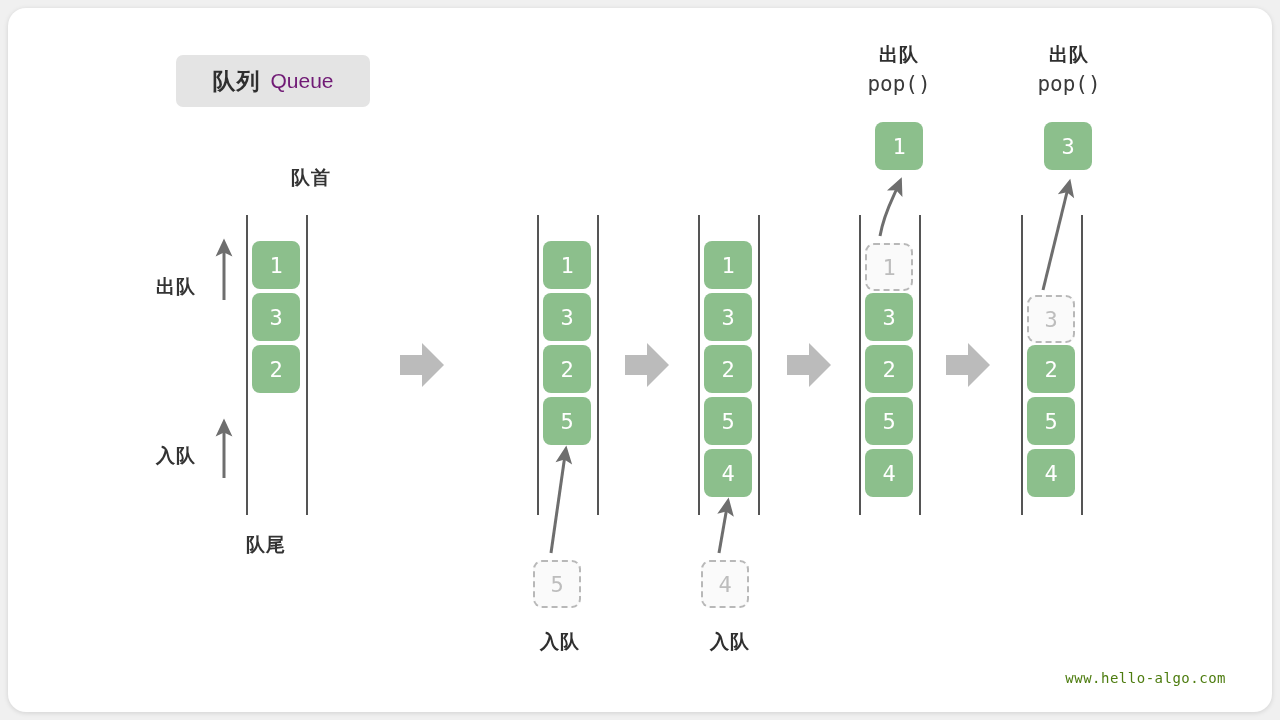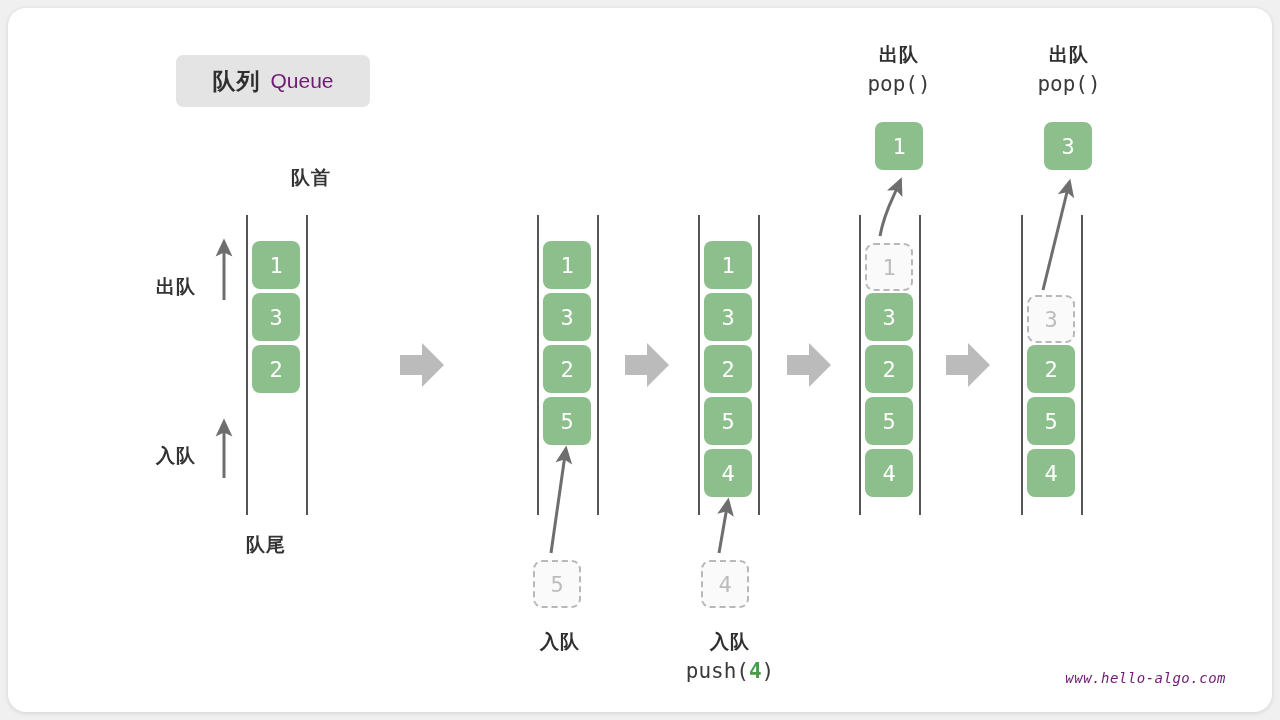--- a/index.html
+++ b/index.html
@@ -129,23 +129,22 @@
     pointer-events: none;
   }
 
   
   #watermark {
     position: absolute;
     right: 46px;
     bottom: 26px;
     font-family: "DejaVu Sans Mono", "Liberation Mono", monospace;
     font-size: 14px;
-    color: #701a75;
+    color: #4d7c0f;
     letter-spacing: 0.5px;
-    font-style: italic;
   }
 </style>
 </head>
 <body>
 
 <div id="stage">
   <div id="card">
 
     <div id="title-badge">
       <span class="cn">队列</span>
@@ -178,21 +177,20 @@
     <div class="rail" style="left:690px; top:207px; height:300px;"></div>
     <div class="rail" style="left:750px; top:207px; height:300px;"></div>
     <div class="cell" style="left:696px; top:233px;">1</div>
     <div class="cell" style="left:696px; top:285px;">3</div>
     <div class="cell" style="left:696px; top:337px;">2</div>
     <div class="cell" style="left:696px; top:389px;">5</div>
     <div class="cell" style="left:696px; top:441px;">4</div>
     <div class="cell ghost" style="left:693px; top:552px;">4</div>
     <div class="op-label" style="left:632px; top:620px; width:180px;">
       <span class="cn">入队</span>
-      <span class="code"><span>push(</span><span class="num">4</span><span>)</span></span>
     </div>
 
     <div class="op-label" style="left:821px; top:33px; width:140px;">
       <span class="cn">出队</span>
       <span class="code">pop()</span>
     </div>
     <div class="cell" style="left:867px; top:114px;">1</div>
     <div class="rail" style="left:851px; top:207px; height:300px;"></div>
     <div class="rail" style="left:911px; top:207px; height:300px;"></div>
     <div class="cell ghost" style="left:857px; top:235px;">1</div>

